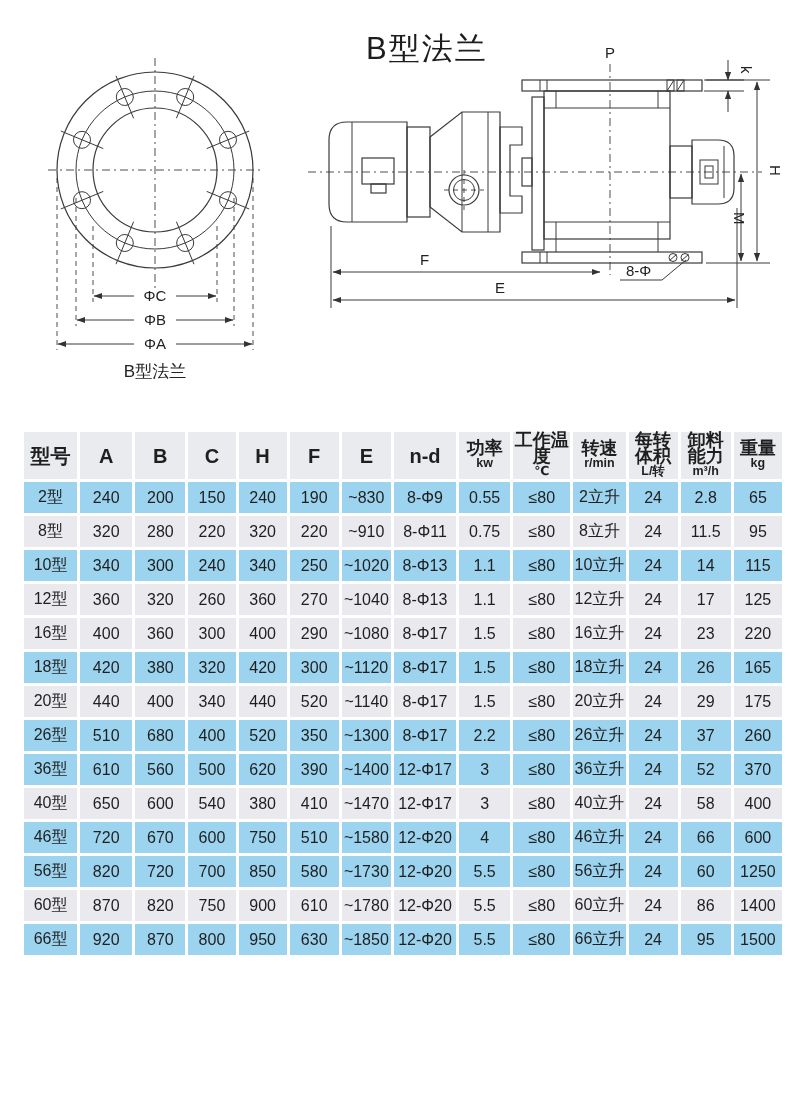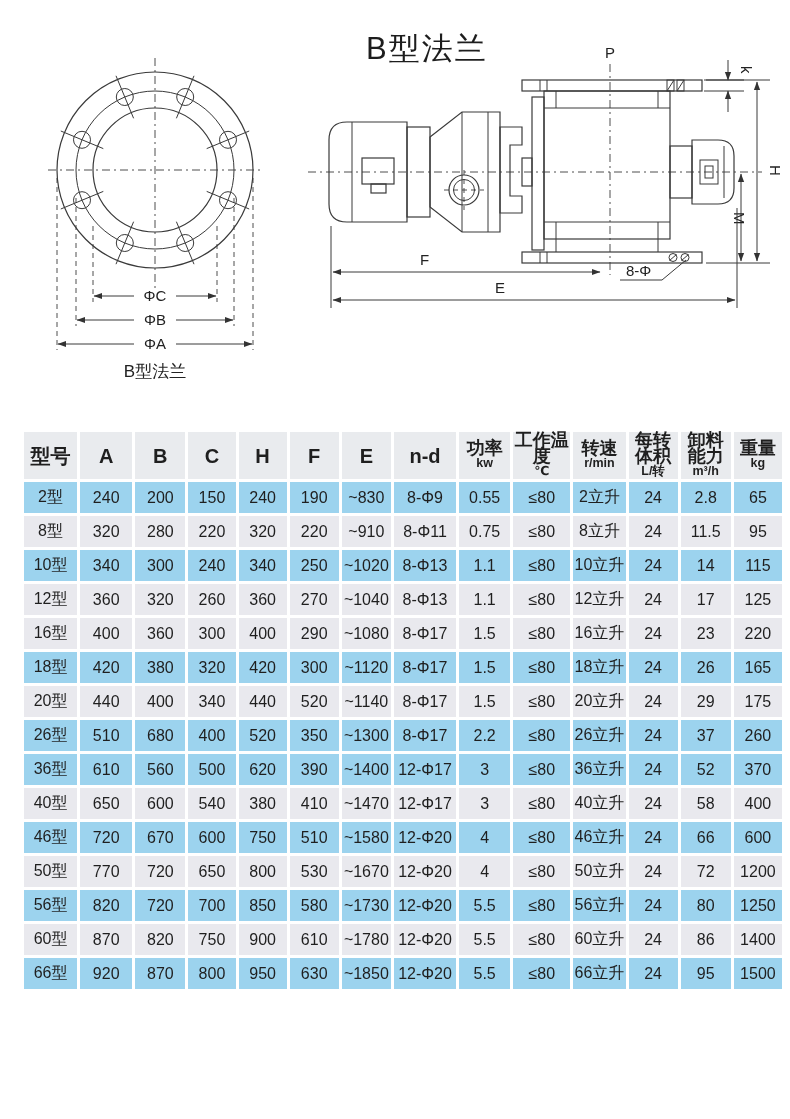--- a/index.html
+++ b/index.html
@@ -453,50 +453,34 @@
           <td>510</td>
           <td>~1580</td>
           <td>12-Φ20</td>
           <td>4</td>
           <td>≤80</td>
           <td>46立升</td>
           <td>24</td>
           <td>66</td>
           <td>600</td>
         </tr>
-        <tr class="gray">
-          <td>50型</td>
-          <td>770</td>
-          <td>720</td>
-          <td>650</td>
-          <td>800</td>
-          <td>530</td>
-          <td>~1670</td>
-          <td>12-Φ20</td>
-          <td>4</td>
-          <td>≤80</td>
-          <td>50立升</td>
-          <td>24</td>
-          <td>72</td>
-          <td>1200</td>
-        </tr>
         <tr class="blue">
           <td>56型</td>
           <td>820</td>
           <td>720</td>
           <td>700</td>
           <td>850</td>
           <td>580</td>
           <td>~1730</td>
           <td>12-Φ20</td>
           <td>5.5</td>
           <td>≤80</td>
           <td>56立升</td>
           <td>24</td>
-          <td>80</td>
+          <td>60</td>
           <td>1250</td>
         </tr>
         <tr class="gray">
           <td>60型</td>
           <td>870</td>
           <td>820</td>
           <td>750</td>
           <td>900</td>
           <td>610</td>
           <td>~1780</td>

